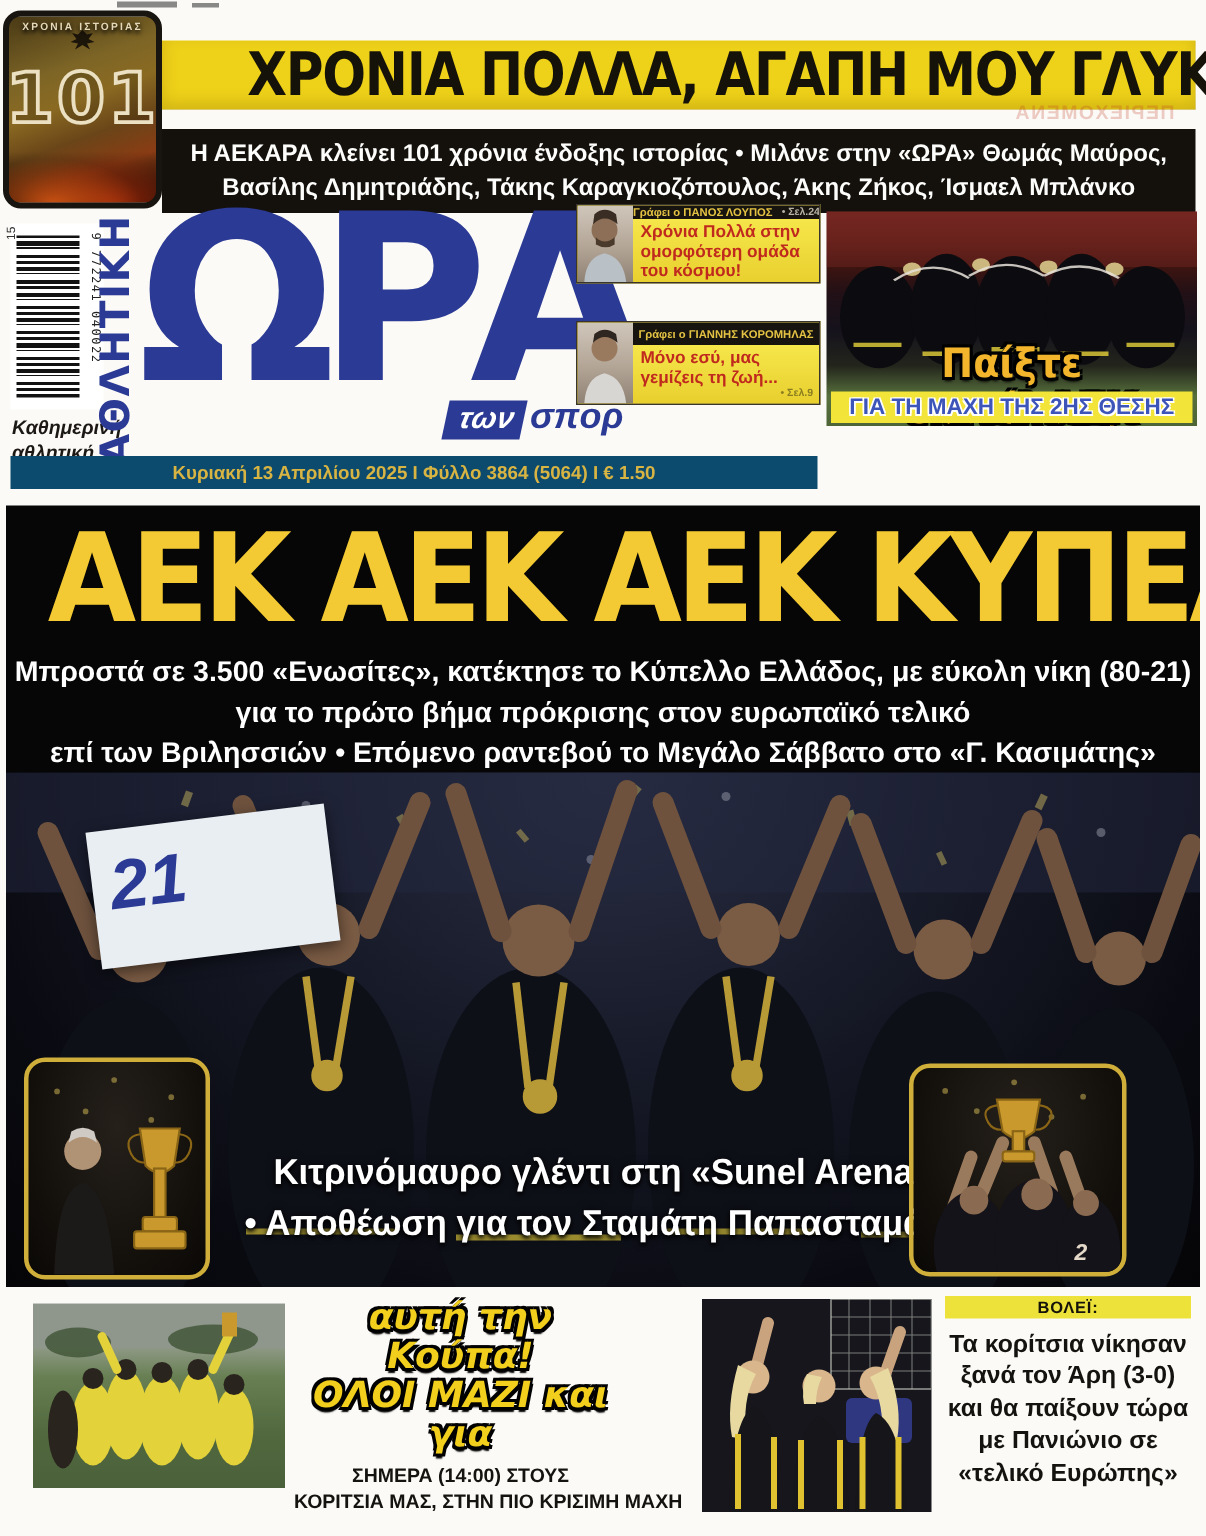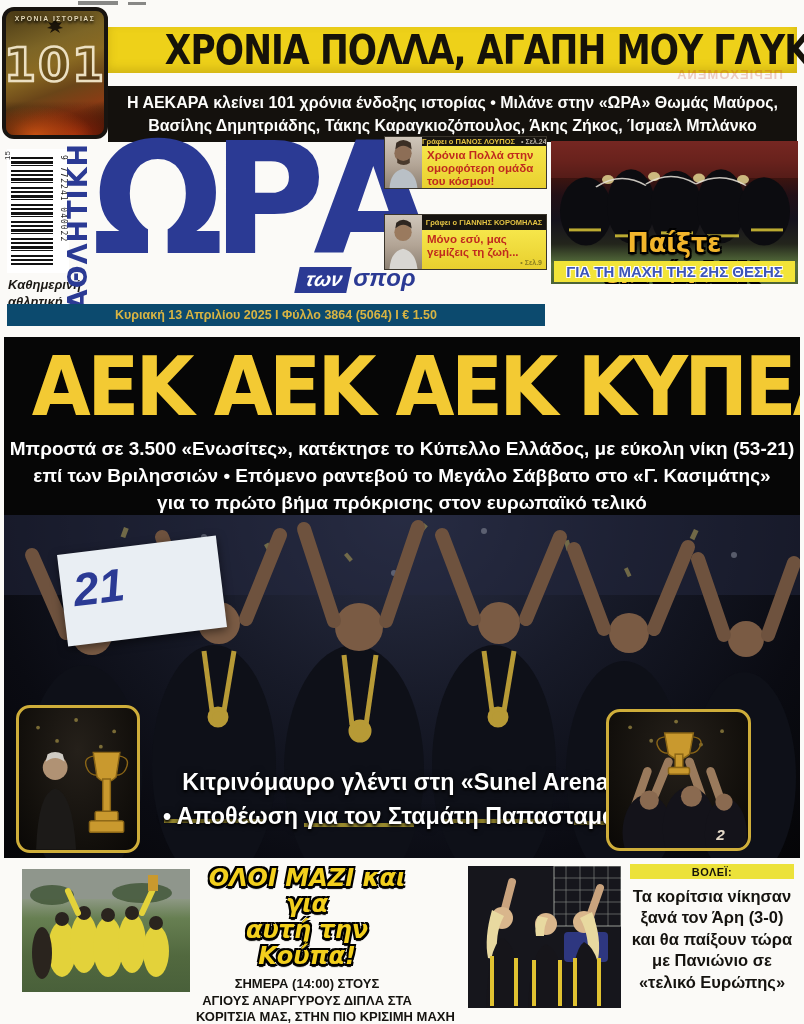--- a/index.html
+++ b/index.html
@@ -245,23 +245,23 @@
     <div class="t2">σαν ΑΕΚ</div>
     <div class="s1">ΑΠΟΨΕ (21:00) ΣΤΟ ΦΑΛΗΡΟ</div>
     <div class="s2">ΓΙΑ ΤΗ ΜΑΧΗ ΤΗΣ 2ΗΣ ΘΕΣΗΣ</div>
   </div>
 
   <div class="datestrip">Κυριακή 13 Απριλίου 2025  Ι  Φύλλο 3864 (5064)  Ι  € 1.50</div>
 
   <div class="main">
     <div class="hl">ΑΕΚ ΑΕΚ ΑΕΚ ΚΥΠΕΛΛΟ!</div>
     <div class="deck">
-      <div>Μπροστά σε 3.500 «Ενωσίτες», κατέκτησε το Κύπελλο Ελλάδος, με εύκολη νίκη (53-21)</div>
+      <div>Μπροστά σε 3.500 «Ενωσίτες», κατέκτησε το Κύπελλο Ελλάδος, με εύκολη νίκη (80-21)</div>
+      <div>για το πρώτο βήμα πρόκρισης στον ευρωπαϊκό τελικό</div>
       <div>επί των Βριλησσιών • Επόμενο ραντεβού το Μεγάλο Σάββατο στο «Γ. Κασιμάτης»</div>
-      <div>για το πρώτο βήμα πρόκρισης στον ευρωπαϊκό τελικό</div>
     </div>
 
     <div class="photo">
       <svg viewBox="0 0 796 343" preserveAspectRatio="none">
 
         <g fill="#e7cf5a" opacity=".8">
           <rect x="120" y="12" width="5" height="10" transform="rotate(20 120 12)"></rect>
             <rect x="260" y="30" width="5" height="10" transform="rotate(-30 260 30)"></rect>
           <rect x="420" y="8" width="5" height="10" transform="rotate(40 420 8)"></rect>
             <rect x="560" y="26" width="5" height="10" transform="rotate(-15 560 26)"></rect>
@@ -426,25 +426,24 @@
       </g>
       <g stroke="#e3d23a" stroke-width="6" stroke-linecap="round">
         <line x1="120" y1="44" x2="132" y2="18"></line>
           <line x1="56" y1="44" x2="46" y2="22"></line>
       </g>
       <rect x="126" y="6" width="10" height="16" fill="#c9992e"></rect>
     </svg>
   </div>
 
   <div class="bstory1">
+    <div class="t">αυτή την Κούπα!</div>
     <div class="t">ΟΛΟΙ ΜΑΖΙ και για</div>
-    <div class="t">αυτή την Κούπα!</div>
     <div class="b">
       <div>ΣΗΜΕΡΑ (14:00) ΣΤΟΥΣ</div>
-      <div>ΑΓΙΟΥΣ ΑΝΑΡΓΥΡΟΥΣ ΔΙΠΛΑ ΣΤΑ</div>
       <div>ΚΟΡΙΤΣΙΑ ΜΑΣ, ΣΤΗΝ ΠΙΟ ΚΡΙΣΙΜΗ ΜΑΧΗ</div>
 
     </div>
   </div>
 
   <div class="bphoto2">
     <svg viewBox="0 0 153 142">
       <rect x="86" y="0" width="67" height="60" fill="none" stroke="#cfd4c9" stroke-width="1" opacity=".7"></rect>
       <g stroke="#cfd4c9" stroke-width=".7" opacity=".55">
         <line x1="86" y1="12" x2="153" y2="12"></line>

